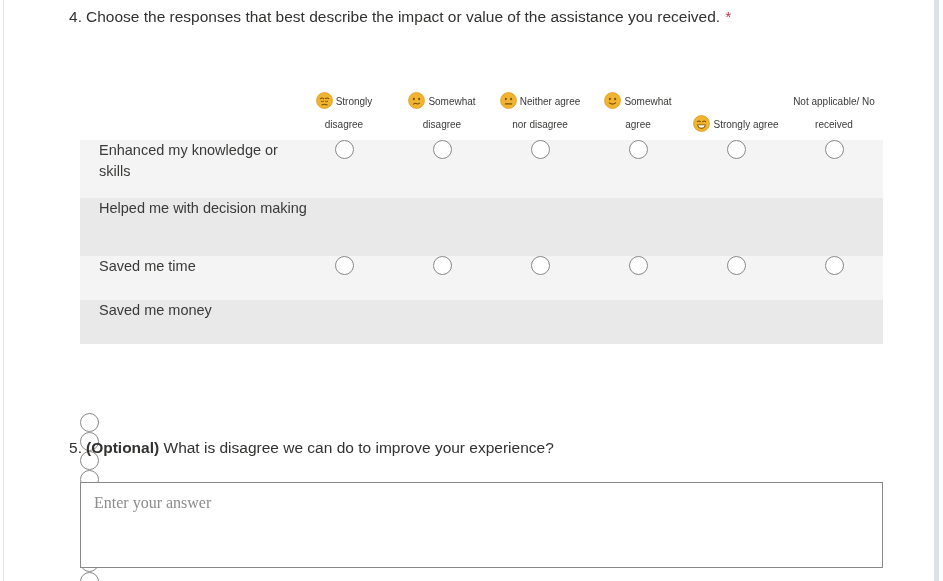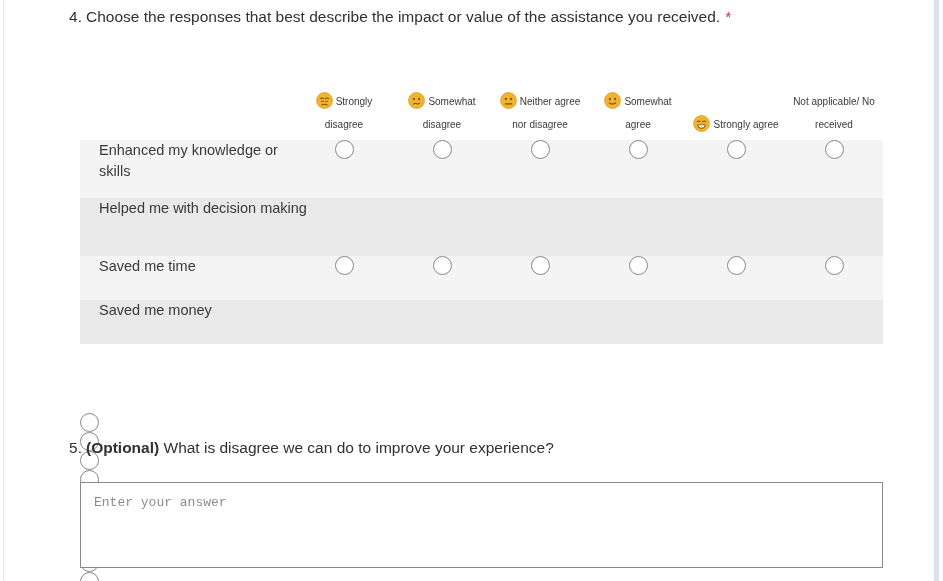--- a/index.html
+++ b/index.html
@@ -165,24 +165,24 @@
     left: 80px;
     top: 482px;
     width: 803px;
     height: 86px;
     border: 1px solid #8a8886;
     background: #ffffff;
     box-sizing: border-box;
     padding: 10px 13px;
   }
   .answer-placeholder {
-    font-size: 13px;
+    font-size: 16px;
     line-height: 20px;
     color: #8c8c8c;
-    font-family: Liberation Mono, monospace;
+    font-family: Liberation Serif, serif;
   }
 </style>
 </head>
 <body>
 
 <div class="edge-left"></div>
 
 <div class="page">
 
   <div class="q4">

